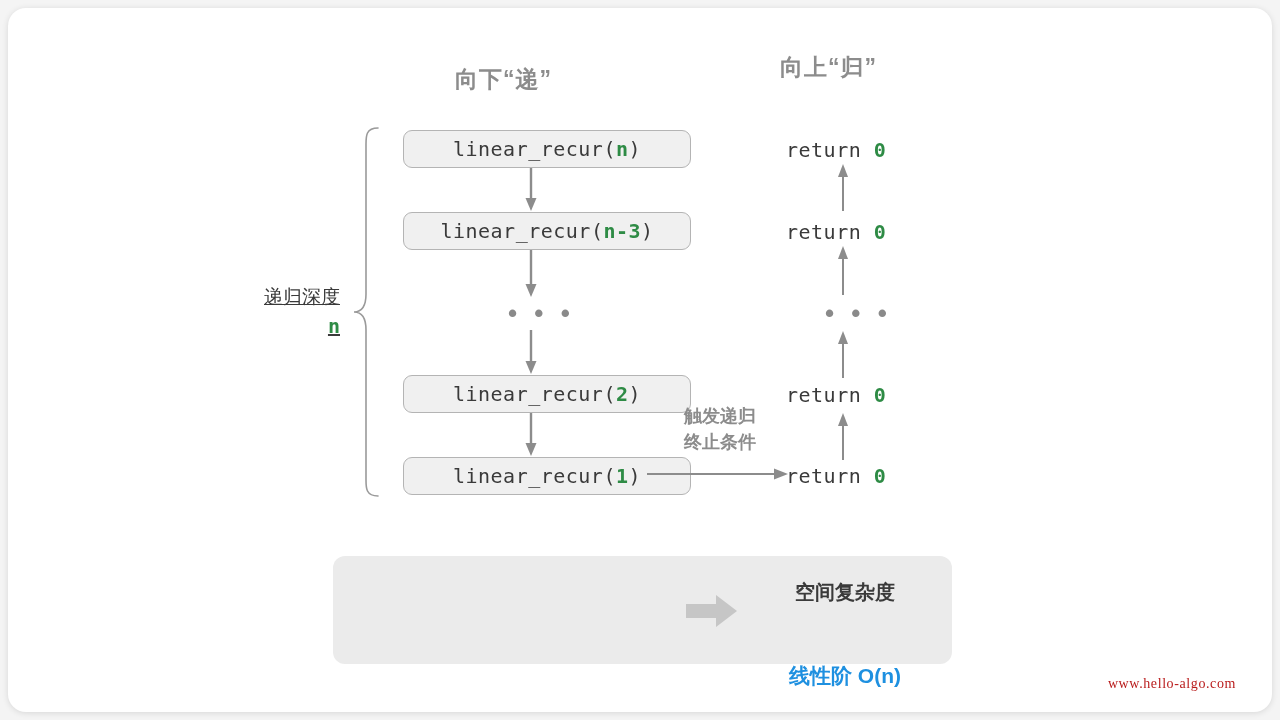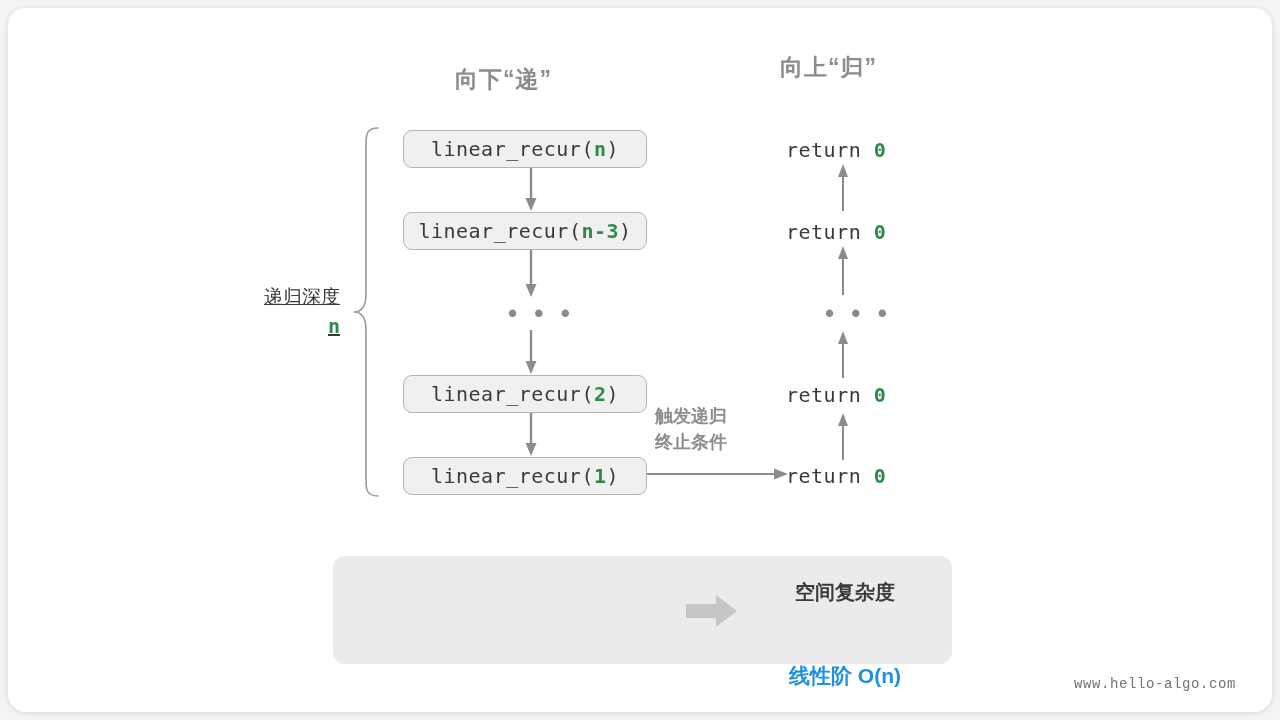--- a/index.html
+++ b/index.html
@@ -39,21 +39,21 @@
     letter-spacing: 1px;
     white-space: nowrap;
   }
   #header-down { left: 455px; top: 64px; }
   #header-up   { left: 780px; top: 52px; }
 
   
   .call-box {
     position: absolute;
     left: 403px;
-    width: 244px;
+    width: 288px;
     height: 38px;
     box-sizing: border-box;
     background: #f0f0f0;
     border: 1.6px solid #b4b4b4;
     border-radius: 9px;
     display: flex;
     align-items: center;
     justify-content: center;
     font-family: "DejaVu Sans Mono", "Liberation Mono", monospace;
     font-size: 20px;
@@ -143,21 +143,21 @@
     font-weight: bold;
     color: #2e8b45;
   }
 
   
   #terminate-note {
     position: absolute;
     left: 655px;
     top: 403px;
     width: 130px;
-    text-align: left;
+    text-align: center;
     font-size: 18px;
     font-weight: bold;
     color: #8c8c8c;
     line-height: 1.45;
   }
 
   
   #h-arrow {
     position: absolute;
     left: 647px;
@@ -222,23 +222,23 @@
     font-weight: bold;
     color: #1e90e0;
     margin-top: 48px;
   }
 
   
   #watermark {
     position: absolute;
     right: 44px;
     bottom: 28px;
-    font-family: Liberation Mono, monospace;
+    font-family: Liberation Serif, serif;
     font-size: 14px;
-    color: #737373;
+    color: #b91c1c;
     letter-spacing: 0.6px;
   }
 </style>
 </head>
 <body>
 
 <div id="stage">
   <div id="card"></div>
 
   <div class="col-header" id="header-down">向下“递”</div>

